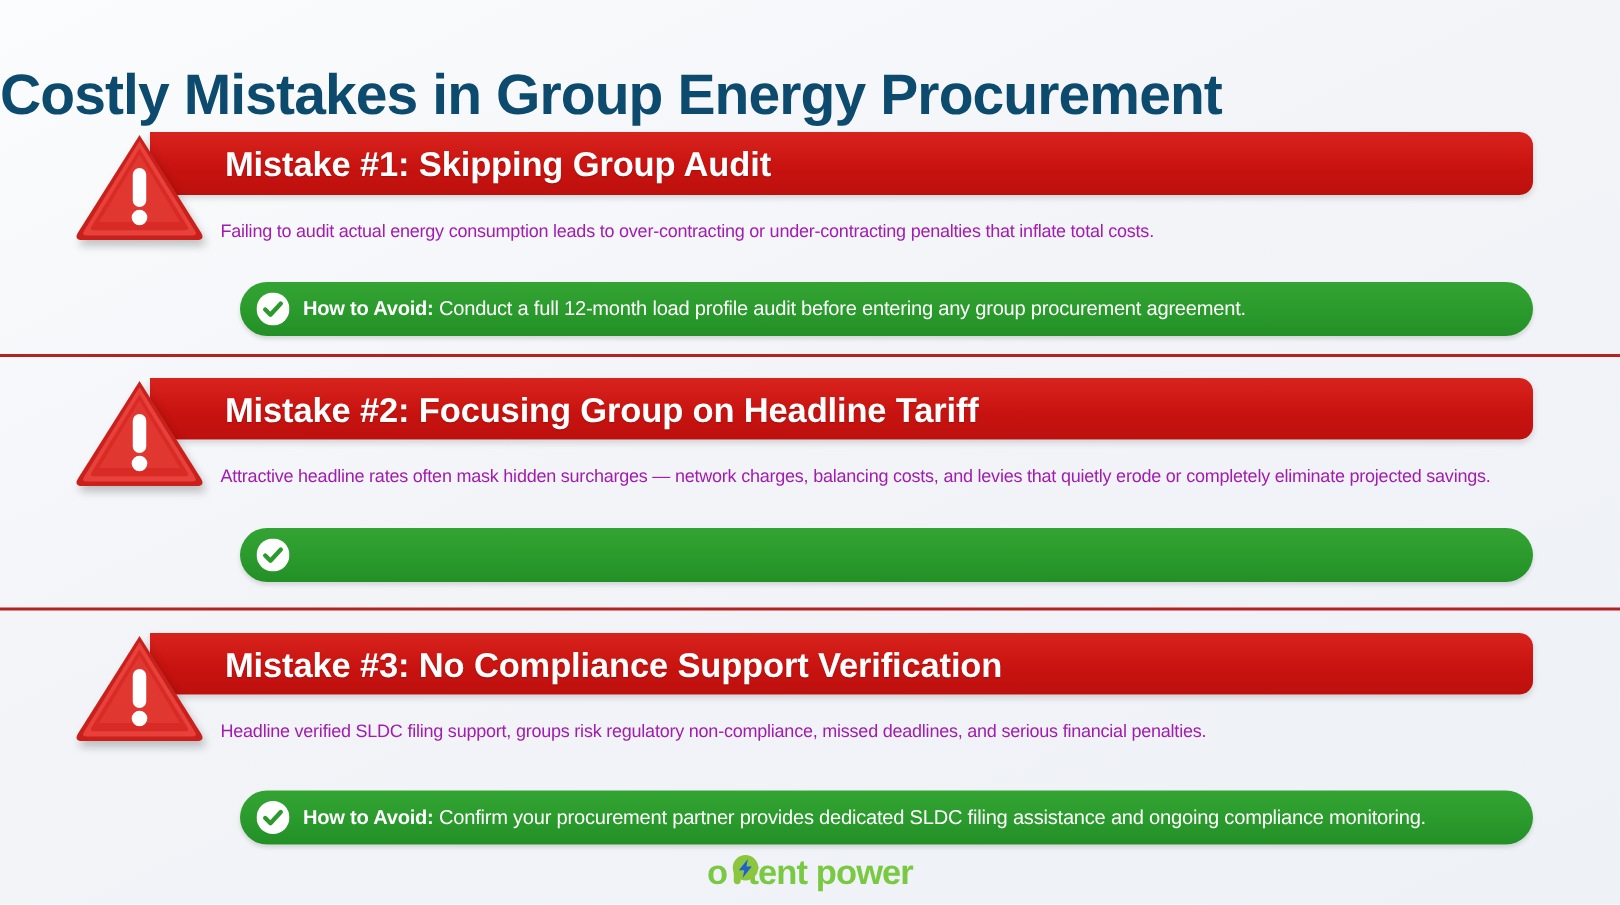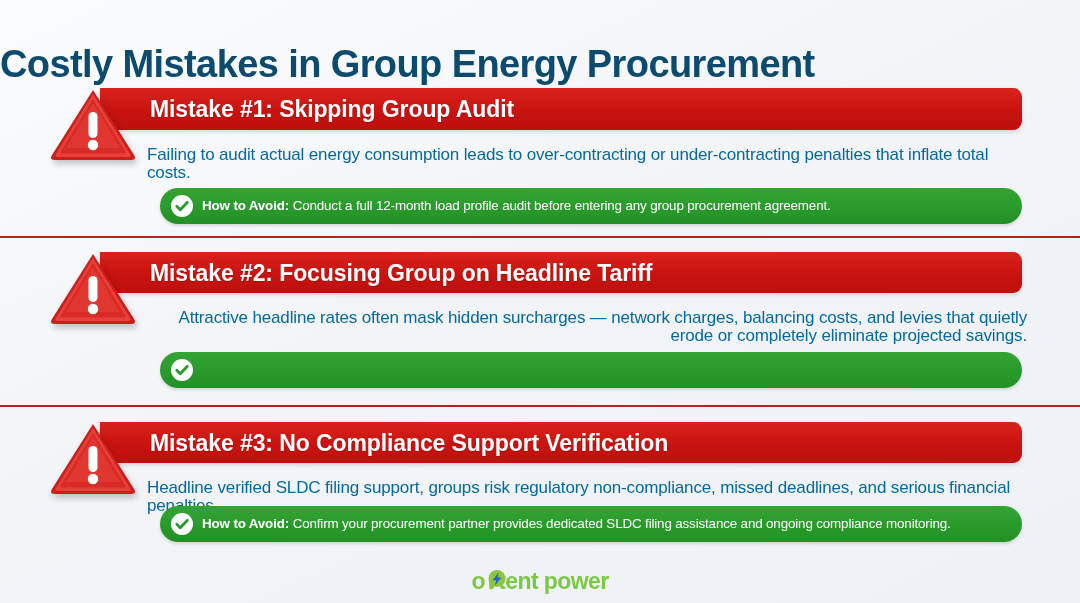--- a/index.html
+++ b/index.html
@@ -89,42 +89,42 @@
     width: 90px;
     height: 78px;
     filter: drop-shadow(2px 4px 3px rgba(0,0,0,0.22));
   }
 
   
   .desc {
     position: absolute;
     left: 147px;
     width: 880px;
-    color: #0369a1;
-    font-size: 17px;
+    color: #a21caf;
+    font-size: 12px;
     line-height: 17.5px;
     letter-spacing: -0.15px;
   }
   .sec1 .desc { top: 58px; }
-  .sec2 .desc { top: 57px; text-align: right; }
+  .sec2 .desc { top: 57px; }
   .sec3 .desc { top: 57px; }
 
   
   .advice {
     position: absolute;
     left: 160px;
     width: 862px;
     height: 36px;
     background: linear-gradient(180deg, #33a433 0%, #2b9a2d 55%, #229025 100%);
     border-radius: 18px;
     box-shadow: 0 2px 3px rgba(0,0,0,0.13);
   }
   .sec1 .advice { top: 100px; }
   .sec2 .advice { top: 100px; }
-  .sec3 .advice { top: 84px; text-decoration: underline; }
+  .sec3 .advice { top: 105px; text-decoration: underline; }
 
   .check-icon {
     position: absolute;
     left: 11px;
     top: 7px;
     width: 22px;
     height: 22px;
   }
 
   .advice-text {

